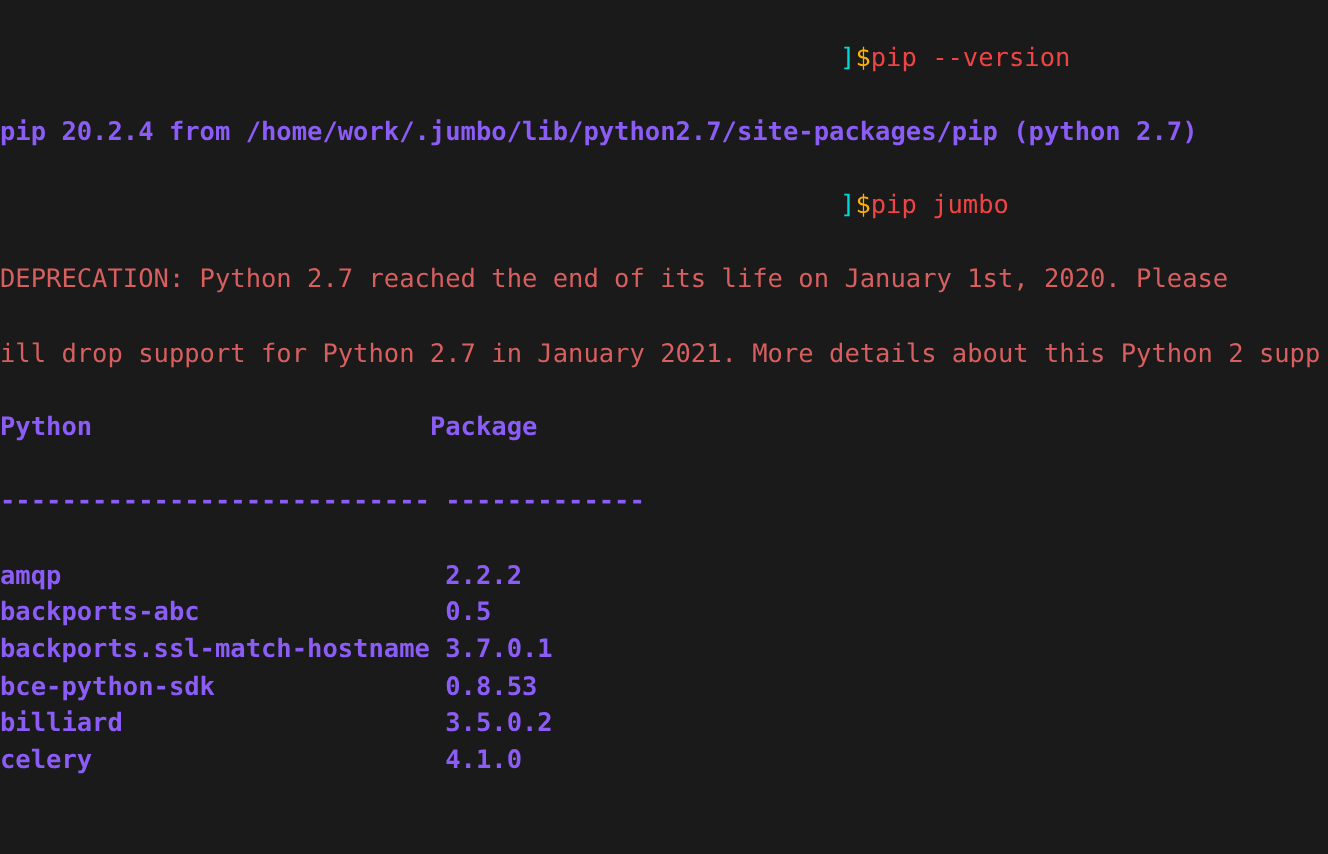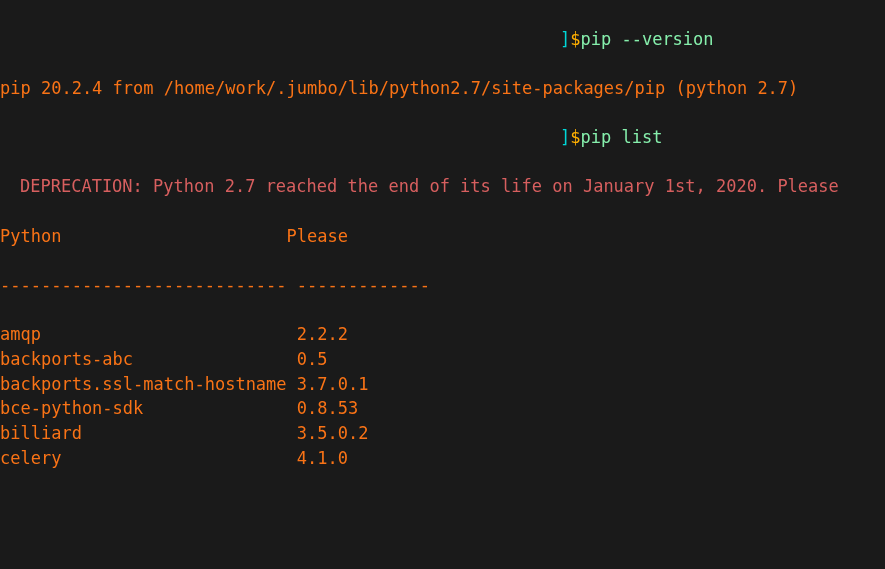--- a/index.html
+++ b/index.html
@@ -21,41 +21,42 @@
     .terminal {
       white-space: pre;
     }
     .prompt-bracket {
       color: #00d7d7;
     }
     .prompt-dollar {
       color: #ffaf00;
     }
     .command {
-      color: #86efac;
+      color: #ef4444;
     }
     .deprecation {
       color: #d75f5f;
-      margin-left: 20px;
     }
     .output {
-      color: #f97316;
+      color: #8b5cf6;
+      font-weight: bold;
     }
     .line {
       display: block;
     }
     .indent-prompt {
       display: inline-block;
       width: 560px;
     }
   </style>
 </head>
 <body>
 
 <div class="terminal">
 <span class="line"><span class="indent-prompt"></span><span class="prompt-bracket">]</span><span class="prompt-dollar">$</span><span class="command">pip --version</span></span>
 <span class="line output">pip 20.2.4 from /home/work/.jumbo/lib/python2.7/site-packages/pip (python 2.7)</span>
-<span class="line"><span class="indent-prompt"></span><span class="prompt-bracket">]</span><span class="prompt-dollar">$</span><span class="command">pip list</span></span>
+<span class="line"><span class="indent-prompt"></span><span class="prompt-bracket">]</span><span class="prompt-dollar">$</span><span class="command">pip jumbo</span></span>
 <span class="line deprecation">DEPRECATION: Python 2.7 reached the end of its life on January 1st, 2020. Please </span>
-<span class="line output"><span>Python</span>                      <span>Please</span></span>
+<span class="line deprecation">ill drop support for Python 2.7 in January 2021. More details about this Python 2 supp</span>
+<span class="line output"><span>Python</span>                      <span>Package</span></span>
 <span class="line output">---------------------------- -------------</span>
 <div id="package-rows"><span class="line output"><span>amqp</span>                         <span>2.2.2</span></span><span class="line output"><span>backports-abc</span>                <span>0.5</span></span><span class="line output"><span>backports.ssl-match-hostname</span> <span>3.7.0.1</span></span><span class="line output"><span>bce-python-sdk</span>               <span>0.8.53</span></span><span class="line output"><span>billiard</span>                     <span>3.5.0.2</span></span><span class="line output"><span>celery</span>                       <span>4.1.0</span></span><span class="line output">                      </span></div>
 </div>
 
 </body></html>

